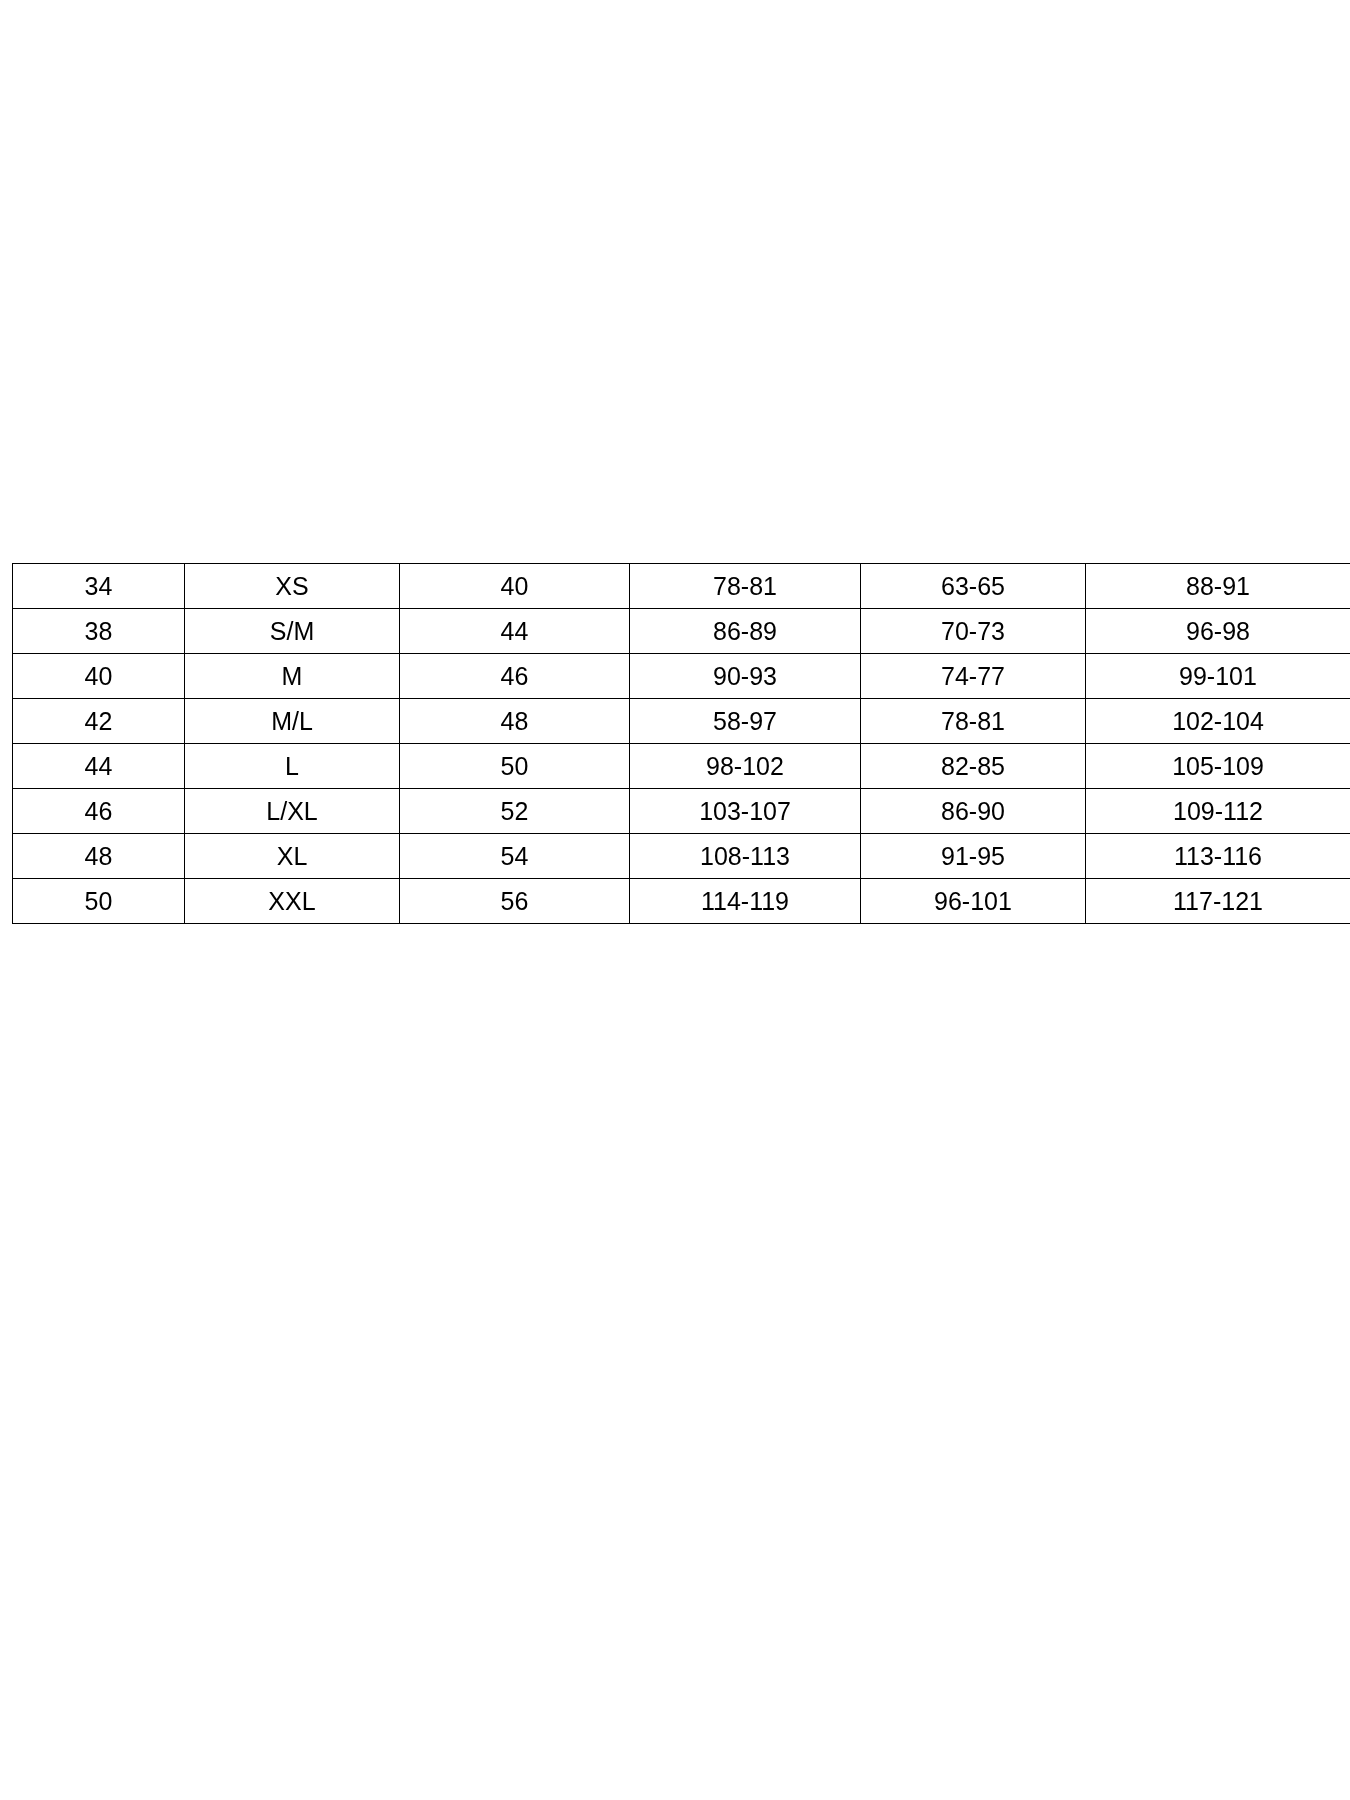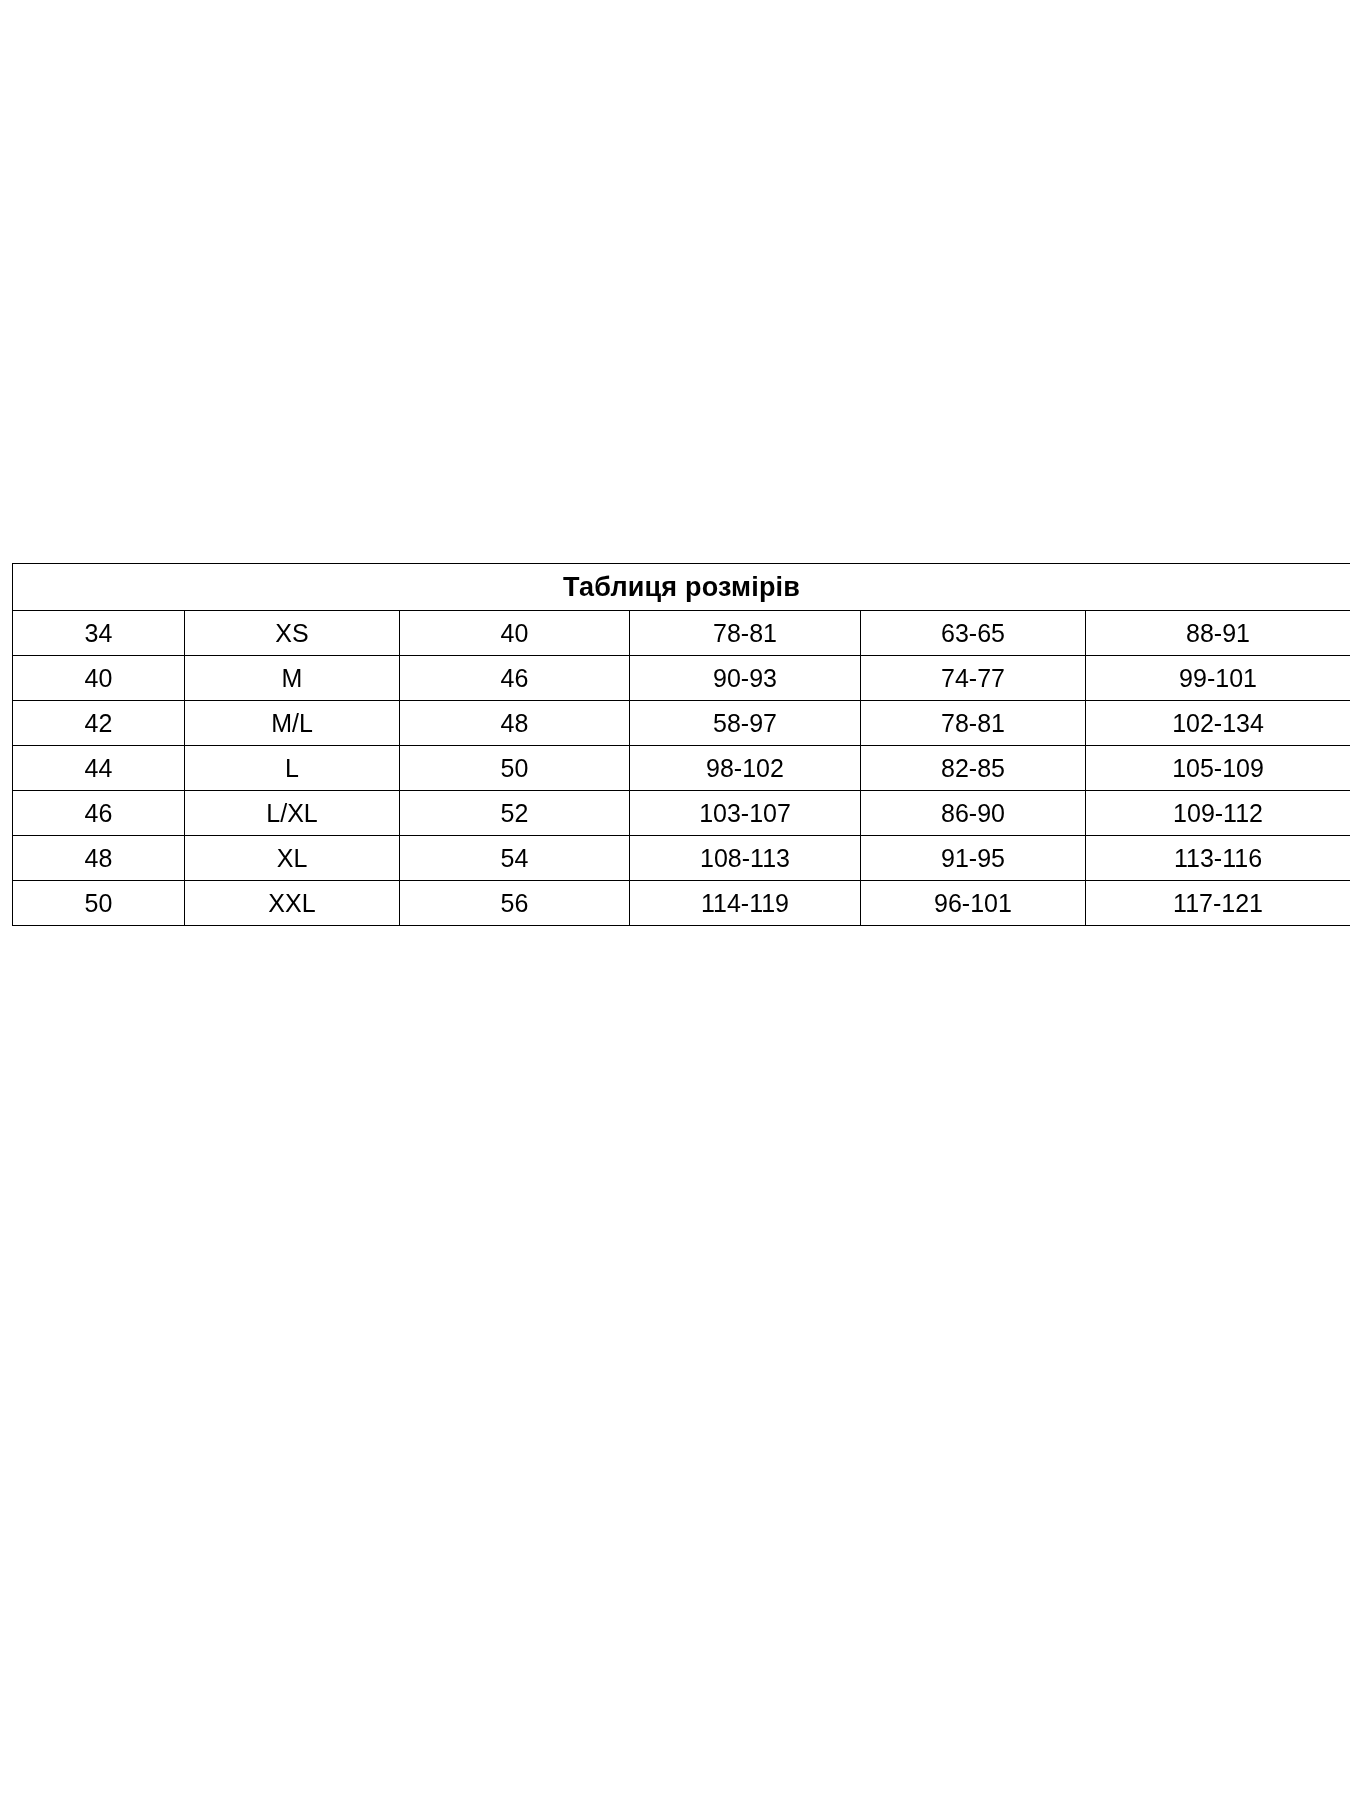--- a/index.html
+++ b/index.html
@@ -83,48 +83,53 @@
     <table class="size-table">
       <colgroup>
         <col class="c0">
           <col class="c1">
           <col class="c2">
           <col class="c3">
           <col class="c4">
           <col class="c5">
       </colgroup>
       <thead>
-        <tr>
-          <td class="title-cell" colspan="6">Таблиця розмірів</td>
-        </tr>
       </thead>
       <tbody>
         <tr>
           <td class="data-cell">34</td>
           <td class="data-cell">XS</td>
           <td class="data-cell">40</td>
           <td class="data-cell">78-81</td>
           <td class="data-cell">63-65</td>
           <td class="data-cell">88-91</td>
+        </tr>
+        <tr>
+          <td class="data-cell">38</td>
+          <td class="data-cell">S/M</td>
+          <td class="data-cell">44</td>
+          <td class="data-cell">86-89</td>
+          <td class="data-cell">70-73</td>
+          <td class="data-cell">96-98</td>
         </tr>
         <tr>
           <td class="data-cell">40</td>
           <td class="data-cell">M</td>
           <td class="data-cell">46</td>
           <td class="data-cell">90-93</td>
           <td class="data-cell">74-77</td>
           <td class="data-cell">99-101</td>
         </tr>
         <tr>
           <td class="data-cell">42</td>
           <td class="data-cell">M/L</td>
           <td class="data-cell">48</td>
           <td class="data-cell">58-97</td>
           <td class="data-cell">78-81</td>
-          <td class="data-cell">102-134</td>
+          <td class="data-cell">102-104</td>
         </tr>
         <tr>
           <td class="data-cell">44</td>
           <td class="data-cell">L</td>
           <td class="data-cell">50</td>
           <td class="data-cell">98-102</td>
           <td class="data-cell">82-85</td>
           <td class="data-cell">105-109</td>
         </tr>
         <tr>

